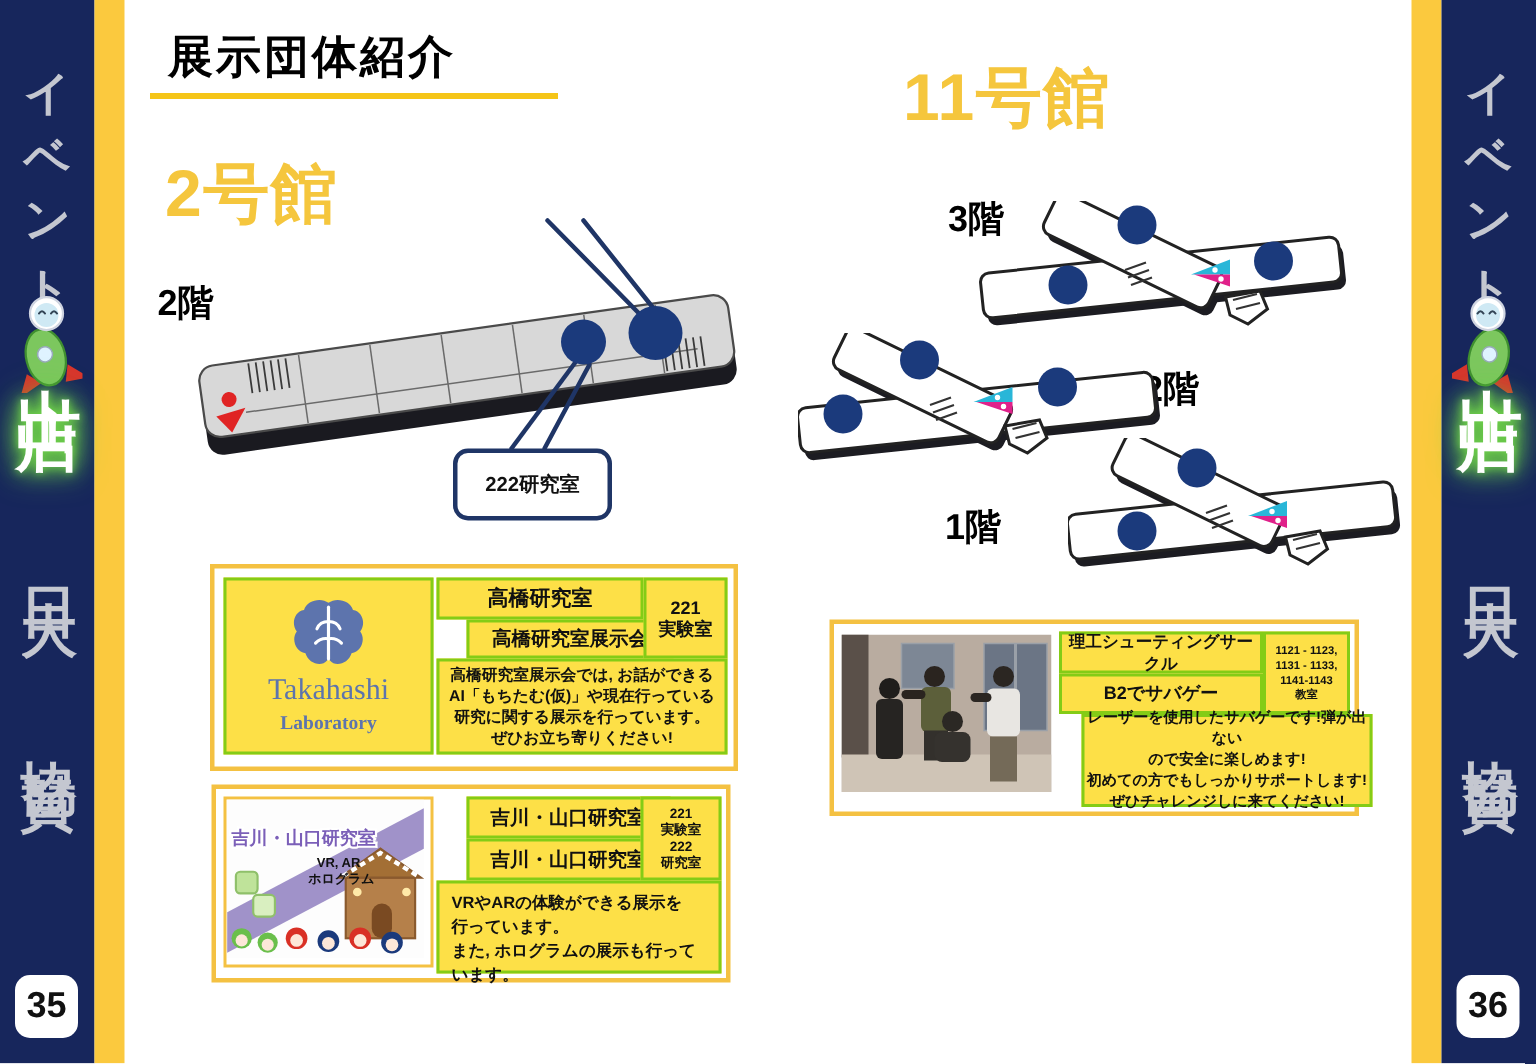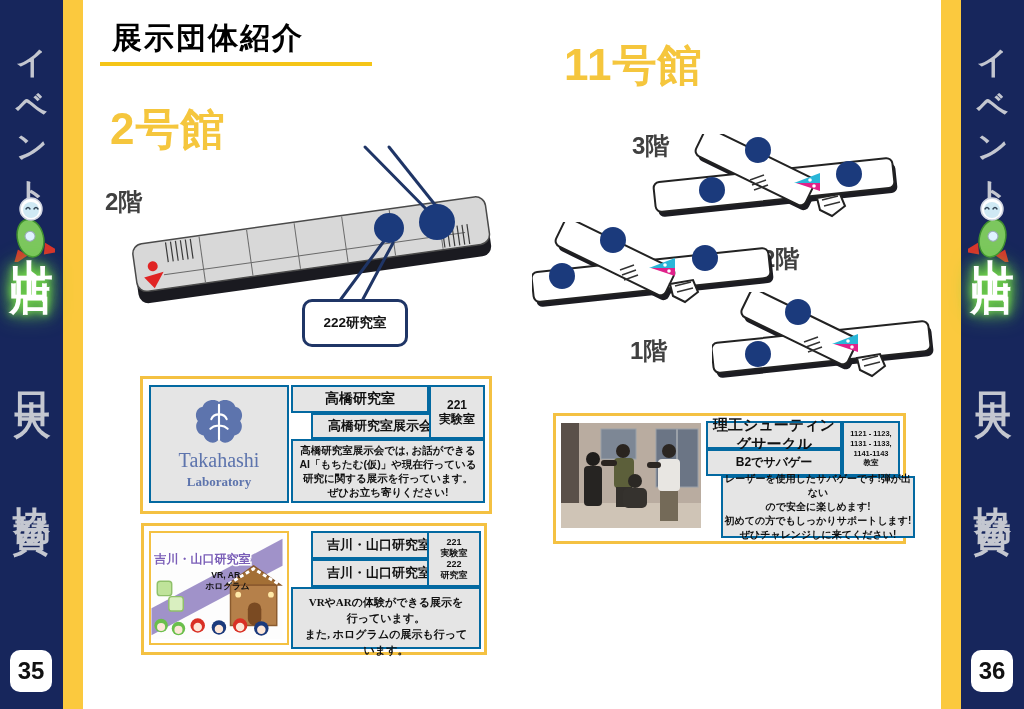--- a/index.html
+++ b/index.html
@@ -20,38 +20,38 @@
   .vtext.big{font-size:38px;}
   .vtext.shop{font-size:44px;color:#fff;font-weight:800;z-index:3;
               text-shadow:0 0 6px #6fd24a,0 0 14px #6fd24a,0 0 22px #6fd24a;}
   .page-badge{position:absolute;left:10px;top:650px;width:42px;height:42px;background:#fff;
               border-radius:10px;display:flex;align-items:center;justify-content:center;
               font-size:24px;font-weight:800;color:#111;}
   
   .main-title{font-size:30px;font-weight:800;letter-spacing:2px;color:#000;}
   .title-underline{background:#f5c518;height:4px;}
   .hall-name{font-size:44px;font-weight:800;color:#f5c63d;letter-spacing:1px;}
-  .floor-label{font-size:24px;font-weight:800;color:#404040;}
+  .floor-label{font-size:24px;font-weight:800;color:#000000;}
   
   .bubble{background:#fff;border:3px solid #1f3566;border-radius:10px;
           display:flex;align-items:center;justify-content:center;
           font-size:13.5px;font-weight:700;z-index:4;}
   
   .card{position:absolute;background:#fff;border:3px solid #f4c142;}
-  .ybox{position:absolute;border:2px solid #0369a1;background:#e5e5e5;
+  .ybox{position:absolute;border:2px solid #84cc16;background:#fde047;
         display:flex;align-items:center;justify-content:center;
         text-align:center;font-weight:700;color:#111;}
   .pre{white-space:pre-line;}
   .t14{font-size:14px;} .t13{font-size:13px;margin-left:20px;} .t12{font-size:12px;}
-  .t115{font-size:15px;} .t11{font-size:11px;} .t105{font-size:10.5px;line-height:1.35;}
+  .t115{font-size:11px;} .t11{font-size:11px;} .t105{font-size:10.5px;line-height:1.35;}
   .t10{font-size:10px;line-height:1.4;}
   .room{font-size:12px;line-height:1.2;}
   .room-sm{font-size:9px;line-height:1.25;}
   .room-xs{font-size:7.5px;line-height:1.3;}
-  .desc-left{justify-content:flex-start;text-align:center;padding:6px 8px;align-items:flex-start;line-height:1.45;font-family:Liberation Serif, serif;}
+  .desc-left{justify-content:flex-start;text-align:left;padding:6px 8px;align-items:flex-start;line-height:1.45;}
   .logo-box{flex-direction:column;gap:2px;}
   .logo-title{font-family:"Liberation Serif","DejaVu Serif",serif;font-size:20px;color:#5d74ad;font-weight:400;}
   .logo-sub{font-family:Liberation Serif, serif;font-size:13px;color:#5d74ad;}
   svg{display:block;}
 </style>
 </head>
 <body>
 
 <div class="page">
 
@@ -131,21 +131,21 @@
       <line x1="139" y1="52" x2="190" y2="116"></line>
       <line x1="91" y1="204" x2="134" y2="146"></line>
       <line x1="113" y1="204" x2="143" y2="148"></line>
     </g>
     <circle cx="187" cy="127" r="18" fill="#1b3a7c"></circle>
     <circle cx="139" cy="133" r="15" fill="#1b3a7c"></circle>
   </svg>
 
   <div class="bubble abs" style="left:302px;top:299px;width:100px;height:42px">222研究室</div>
 
-  <div class="abs hall-name" style="left:564px;top:36px">11号館</div>
+  <div class="abs hall-name" style="left:602px;top:36px">11号館</div>
   <div class="abs floor-label" style="left:632px;top:130px">3階</div>
   <div class="abs floor-label" style="left:762px;top:243px">2階</div>
   <div class="abs floor-label" style="left:630px;top:335px">1階</div>
 
   <svg class="abs" style="left:652px;top:134px" width="250" height="88" viewBox="0 0 250 88">
     <g transform="translate(3,5)" fill="#1c1c22">
       <rect x="2" y="36" width="240" height="30" rx="6" transform="rotate(-6 122 51)"></rect>
       <rect x="42" y="18" width="122" height="30" rx="6" transform="rotate(26 103 33)"></rect>
     </g>
     <g fill="#fff" stroke="#222" stroke-width="2">

